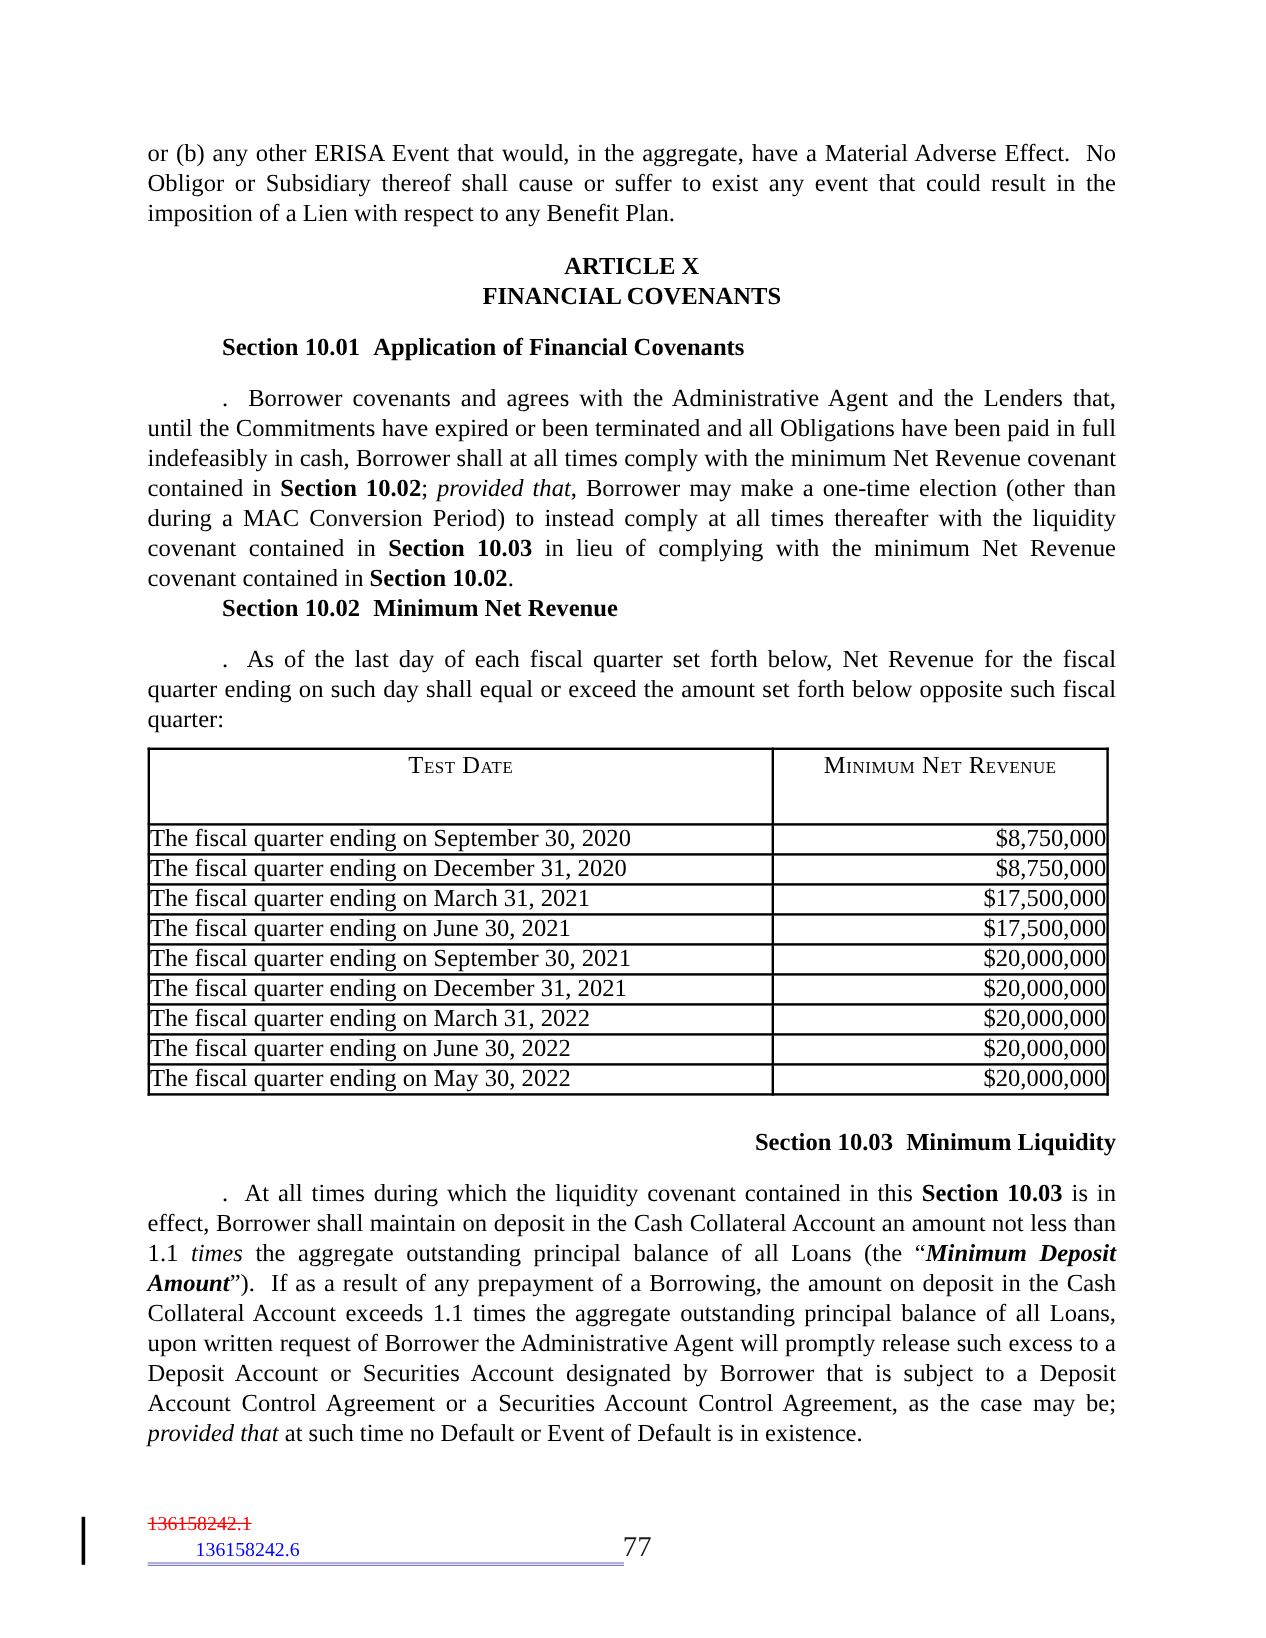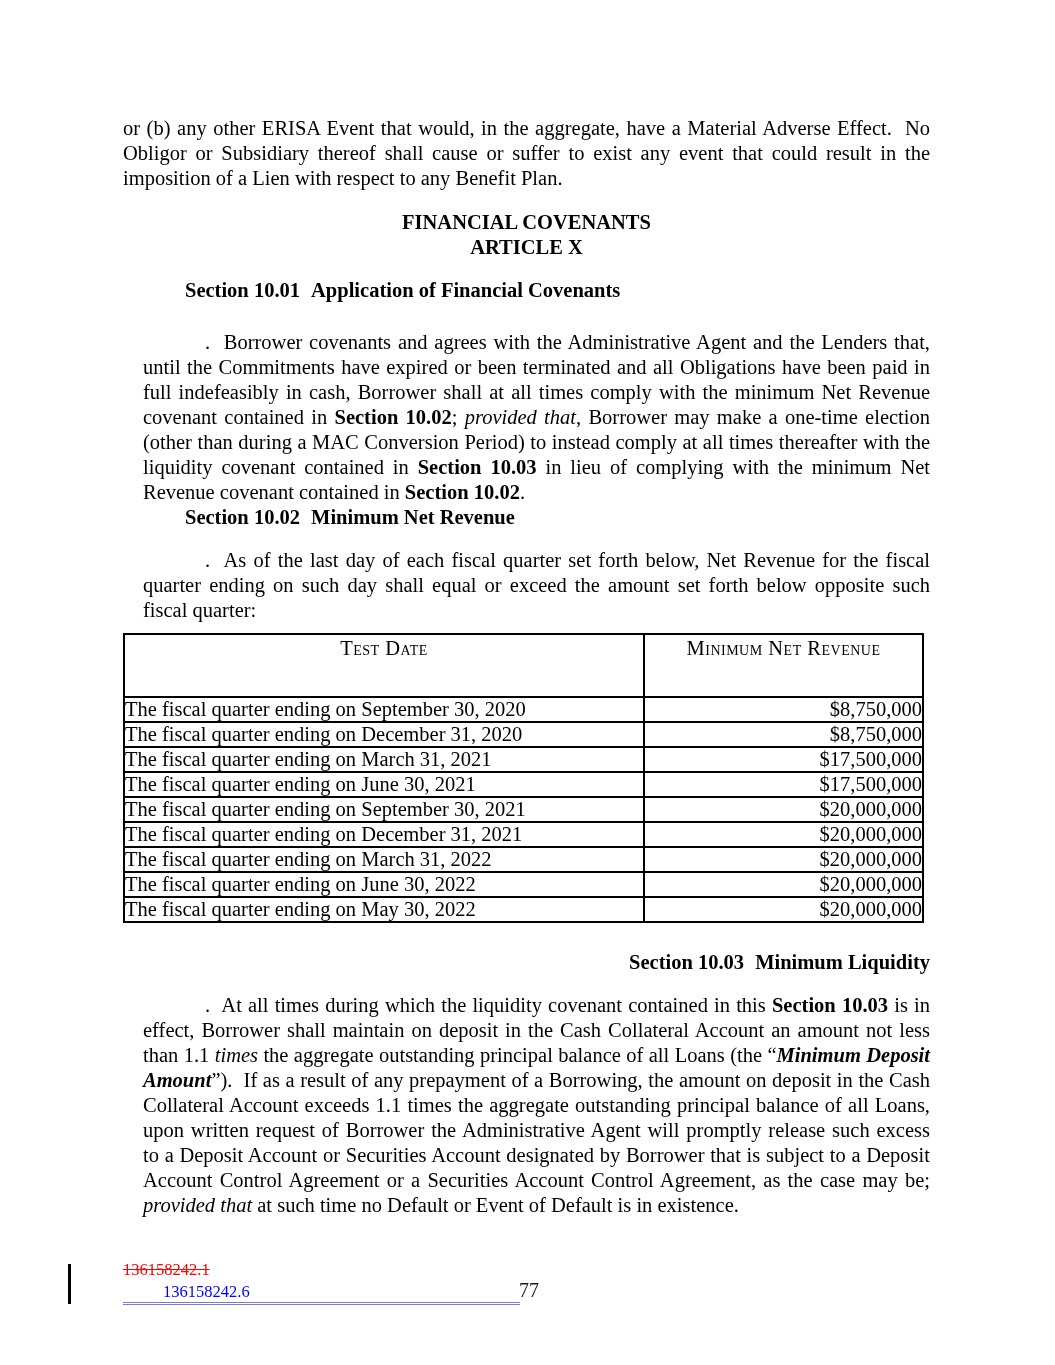--- a/index.html
+++ b/index.html
@@ -3,56 +3,56 @@
 <meta charset="utf-8">
 <style>
   html,body{margin:0;padding:0;background:#fff;}
   .page{
     width:1055px;height:1365px;background:#ffffff;position:relative;
     box-sizing:border-box;padding:116px 125px 0 123px;
     font-family:"Liberation Serif",serif;font-size:20.5px;line-height:25px;color:#000;
     overflow:hidden;
   }
   p{margin:0;text-align:justify;}
-  .indent{text-indent:62px;margin-left:20px;}
+  .indent{text-indent:62px;}
   .article-heading{text-align:center;font-weight:700;margin-top:19px;}
   .section-heading{font-weight:700;margin-left:62px;}
   .section-heading .num{margin-right:11px;}
-  .sh1{margin-top:18px;margin-bottom:27px;}
+  .sh1{margin-top:18px;margin-bottom:17px;}
   .sh2{margin-bottom:18px;}
   .sh3{margin-top:27px;margin-bottom:18px;text-align:right;}
   table.covenants{border-collapse:collapse;width:799px;margin-top:10px;table-layout:fixed;}
   table.covenants th,table.covenants td{border:2px solid #000;}
   table.covenants th{
     font-weight:400;font-variant:small-caps;letter-spacing:.5px;
     text-align:center;vertical-align:top;height:44px;padding:1px 2px 16px 2px;
   }
   table.covenants col.c-date{width:520px;}
   table.covenants col.c-amt{width:279px;}
   table.covenants td{height:23px;line-height:23px;padding:0;}
   td.cell-date{padding-left:8px;}
   td.cell-amount{text-align:right;padding-right:10px;}
   .footer{position:absolute;left:0;top:1260px;width:1055px;height:60px;font-size:16.5px;line-height:20px;}
   .change-bar{position:absolute;left:68px;top:4px;width:3px;height:40px;background:#000;}
   .footer-lines{position:absolute;left:123px;top:0;}
   .doc-old{color:#ff0000;text-decoration:line-through;text-decoration-color:#ff0000;}
   .doc-new-row{display:flex;width:397px;border-bottom:3px double #7b7bc8;margin-top:2px;}
   .doc-new{color:#0000ff;margin-left:40px;}
-  .page-number{position:absolute;left:519px;top:17px;font-size:20px;line-height:26px;color:#1a1a1a;}
+  .page-number{position:absolute;left:519px;top:17px;font-size:24px;line-height:26px;color:#1a1a1a;}
 </style>
 </head>
 <body>
 
 <div class="page">
 
   <p class="continuation">or (b) any other ERISA Event that would, in the aggregate, have a Material Adverse Effect.&nbsp; No Obligor or Subsidiary thereof shall cause or suffer to exist any event that could result in the imposition of a Lien with respect to any Benefit Plan.</p>
 
   <div class="article-heading">
+    <div>ARTICLE X</div>
     <div>FINANCIAL COVENANTS</div>
-    <div>ARTICLE X</div>
   </div>
 
   <div class="section-heading sh1">
     <span class="num">Section 10.01</span><span>Application of Financial Covenants</span>
   </div>
 
   <p class="indent"><span>.&nbsp; Borrower covenants and agrees with the Administrative Agent and the Lenders that, until the Commitments have expired or been terminated and all Obligations have been paid in full indefeasibly in cash, Borrower shall at all times comply with the minimum Net Revenue covenant contained in </span><span style="font-weight: 700;">Section 10.02</span><span>; </span><span style="font-style: italic;">provided that</span><span>, Borrower may make a one-time election (other than during a MAC Conversion Period) to instead comply at all times thereafter with the liquidity covenant contained in </span><span style="font-weight: 700;">Section 10.03</span><span> in lieu of complying with the minimum Net Revenue covenant contained in </span><span style="font-weight: 700;">Section 10.02</span><span>.</span></p>
 
   <div class="section-heading sh2">
     <span class="num">Section 10.02</span><span>Minimum Net Revenue</span>

